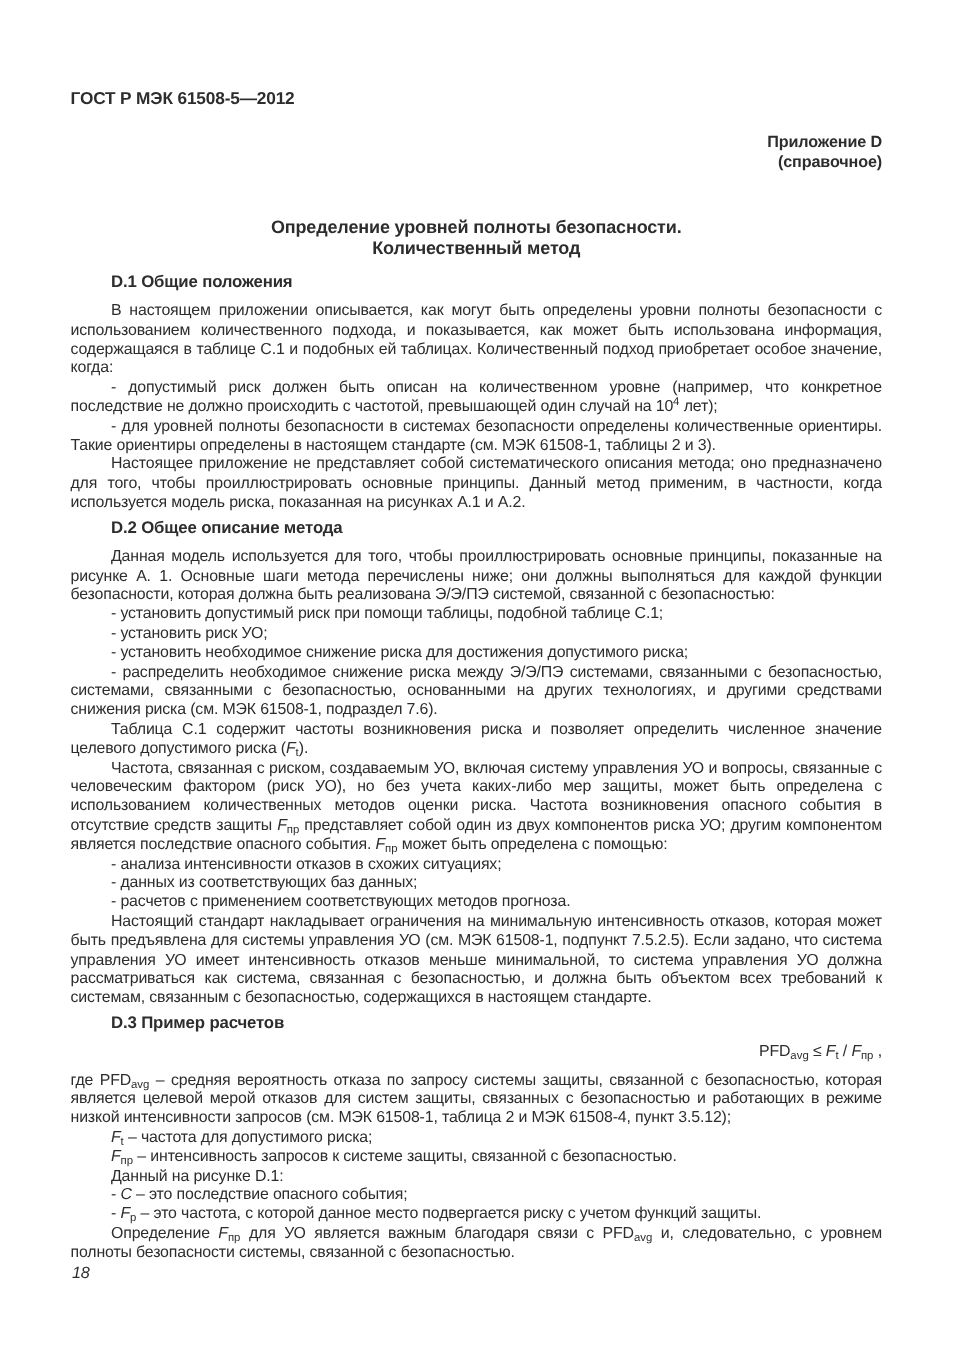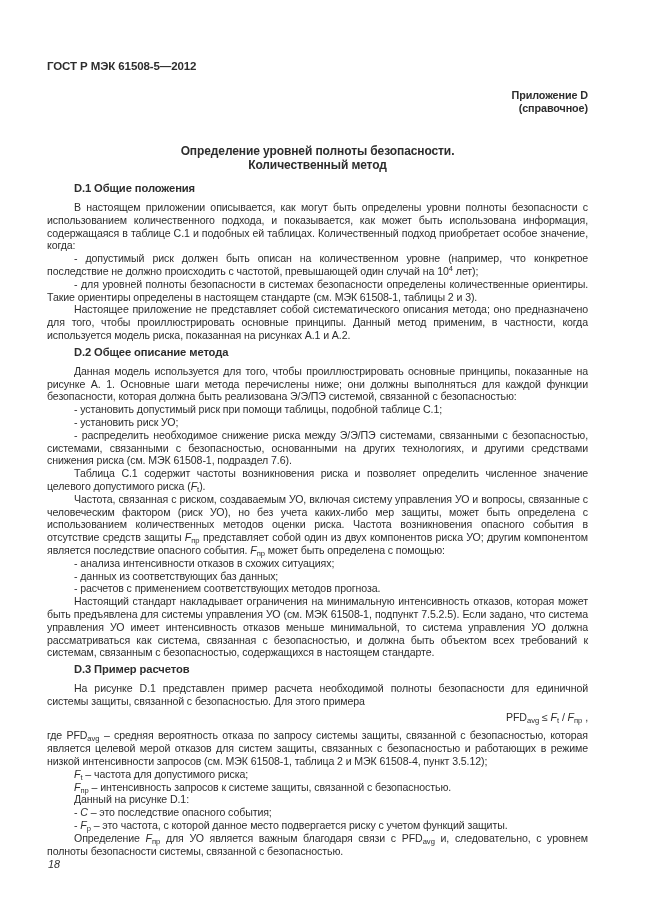--- a/index.html
+++ b/index.html
@@ -104,32 +104,32 @@
       <p class="para"><span>- допустимый риск должен быть описан на количественном уровне (например, что конкретное последствие не должно происходить с частотой, превышающей один случай на 10</span><sup>4</sup><span> лет);</span></p>
       <p class="para"><span>- для уровней полноты безопасности в системах безопасности определены количественные ориентиры. Такие ориентиры определены в настоящем стандарте (см. МЭК 61508-1, таблицы 2 и 3).</span></p>
       <p class="para"><span>Настоящее приложение не представляет собой систематического описания метода; оно предназначено для того, чтобы проиллюстрировать основные принципы. Данный метод применим, в частности, когда используется модель риска, показанная на рисунках А.1 и А.2.</span></p>
     </section>
 
     <section>
       <h2 class="section-heading">D.2 Общее описание метода</h2>
       <p class="para"><span>Данная модель используется для того, чтобы проиллюстрировать основные принципы, показанные на рисунке А. 1. Основные шаги метода перечислены ниже; они должны выполняться для каждой функции безопасности, которая должна быть реализована Э/Э/ПЭ системой, связанной с безопасностью:</span></p>
       <p class="para"><span>- установить допустимый риск при помощи таблицы, подобной таблице С.1;</span></p>
       <p class="para"><span>- установить риск УО;</span></p>
+      <p class="para"><span>- установить необходимое снижение риска для достижения допустимого риска;</span></p>
       <p class="para"><span>- распределить необходимое снижение риска между Э/Э/ПЭ системами, связанными с безопасностью, системами, связанными с безопасностью, основанными на других технологиях, и другими средствами снижения риска (см. МЭК 61508-1, подраздел 7.6).</span></p>
       <p class="para"><span>Таблица С.1 содержит частоты возникновения риска и позволяет определить численное значение целевого допустимого риска (</span><i>F</i><sub>t</sub><span>).</span></p>
       <p class="para"><span>Частота, связанная с риском, создаваемым УО, включая систему управления УО и вопросы, связанные с человеческим фактором (риск УО), но без учета каких-либо мер защиты, может быть определена с использованием количественных методов оценки риска. Частота возникновения опасного события в отсутствие средств защиты </span><i>F</i><sub>пр</sub><span> представляет собой один из двух компонентов риска УО; другим компонентом является последствие опасного события. </span><i>F</i><sub>пр</sub><span> может быть определена с помощью:</span></p>
       <p class="para"><span>- анализа интенсивности отказов в схожих ситуациях;</span></p>
       <p class="para"><span>- данных из соответствующих баз данных;</span></p>
       <p class="para"><span>- расчетов с применением соответствующих методов прогноза.</span></p>
       <p class="para"><span>Настоящий стандарт накладывает ограничения на минимальную интенсивность отказов, которая может быть предъявлена для системы управления УО (см. МЭК 61508-1, подпункт 7.5.2.5). Если задано, что система управления УО имеет интенсивность отказов меньше минимальной, то система управления УО должна рассматриваться как система, связанная с безопасностью, и должна быть объектом всех требований к системам, связанным с безопасностью, содержащихся в настоящем стандарте.</span></p>
     </section>
 
     <section>
       <h2 class="section-heading">D.3 Пример расчетов</h2>
-      <p class="para"><span>На рисунке D.1 представлен пример расчета необходимой полноты безопасности для единичной системы защиты, связанной с безопасностью. Для этого примера</span></p>
       <p class="para formula"><span>PFD</span><sub>avg</sub><span> ≤ </span><i>F</i><sub>t</sub><span> / </span><i>F</i><sub>пр</sub><span> ,</span></p>
       <p class="para flush"><span>где PFD</span><sub>avg</sub><span> – средняя вероятность отказа по запросу системы защиты, связанной с безопасностью, которая является целевой мерой отказов для систем защиты, связанных с безопасностью и работающих в режиме низкой интенсивности запросов (см. МЭК 61508-1, таблица 2 и МЭК 61508-4, пункт 3.5.12);</span></p>
       <p class="para"><i>F</i><sub>t</sub><span> – частота для допустимого риска;</span></p>
       <p class="para"><i>F</i><sub>пр</sub><span> – интенсивность запросов к системе защиты, связанной с безопасностью.</span></p>
       <p class="para"><span>Данный на рисунке D.1:</span></p>
       <p class="para"><span>- </span><i>C</i><span> – это последствие опасного события;</span></p>
       <p class="para"><span>- </span><i>F</i><sub>р</sub><span> – это частота, с которой данное место подвергается риску с учетом функций защиты.</span></p>
       <p class="para"><span>Определение </span><i>F</i><sub>пр</sub><span> для УО является важным благодаря связи с PFD</span><sub>avg</sub><span> и, следовательно, с уровнем полноты безопасности системы, связанной с безопасностью.</span></p>
     </section>
 

